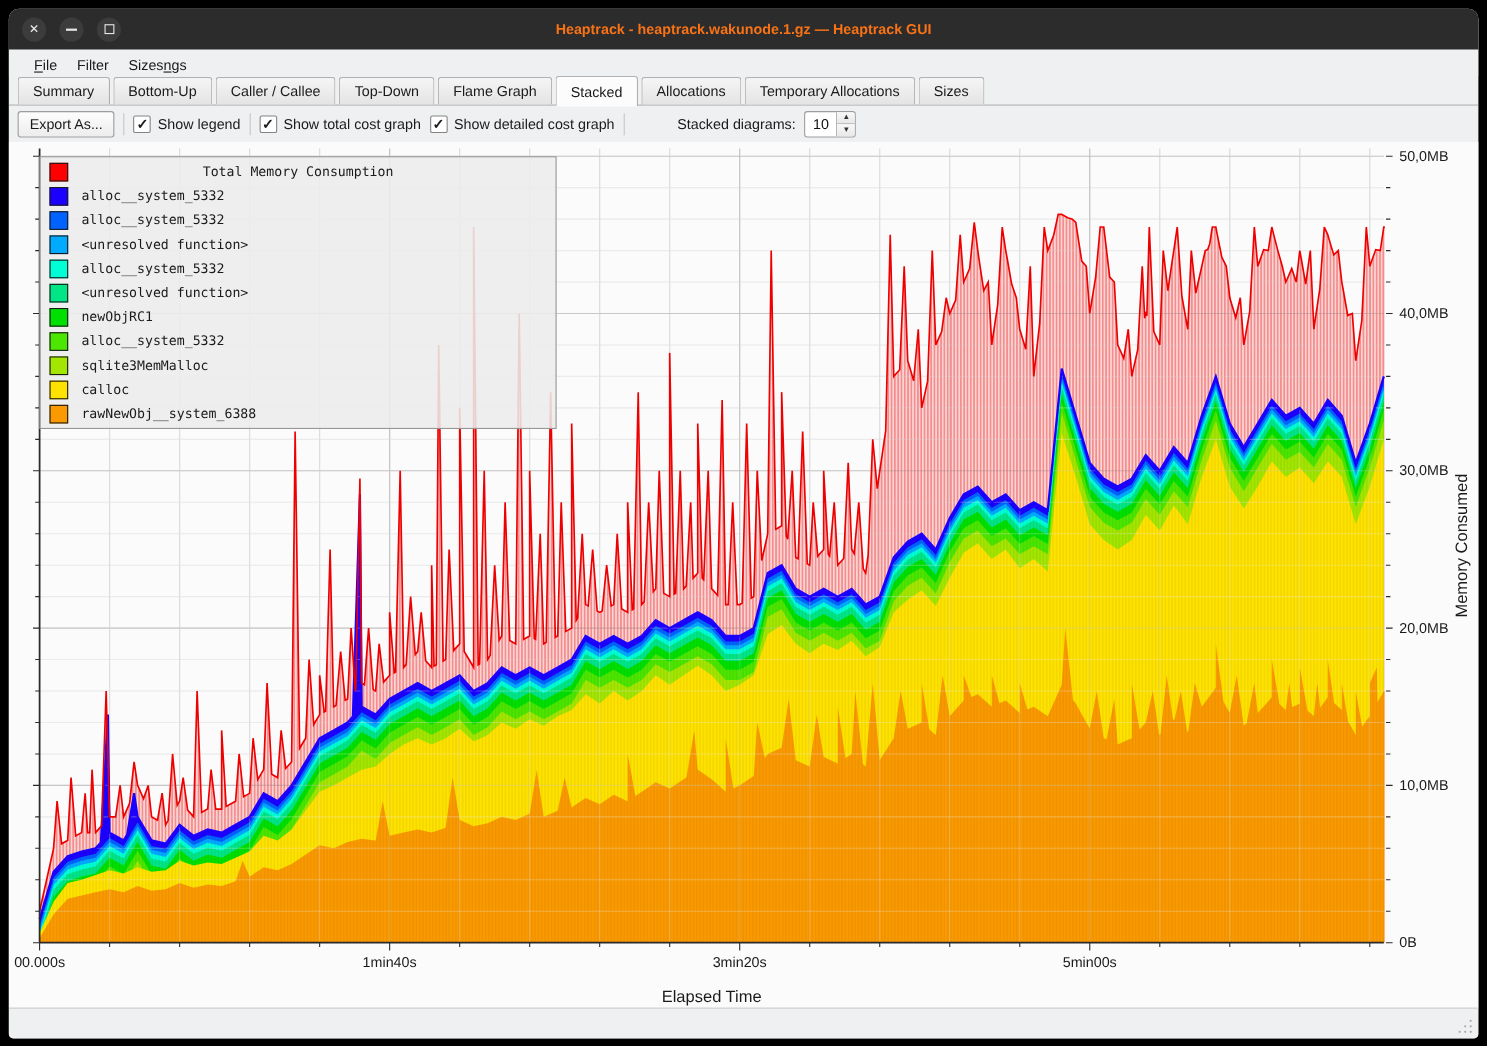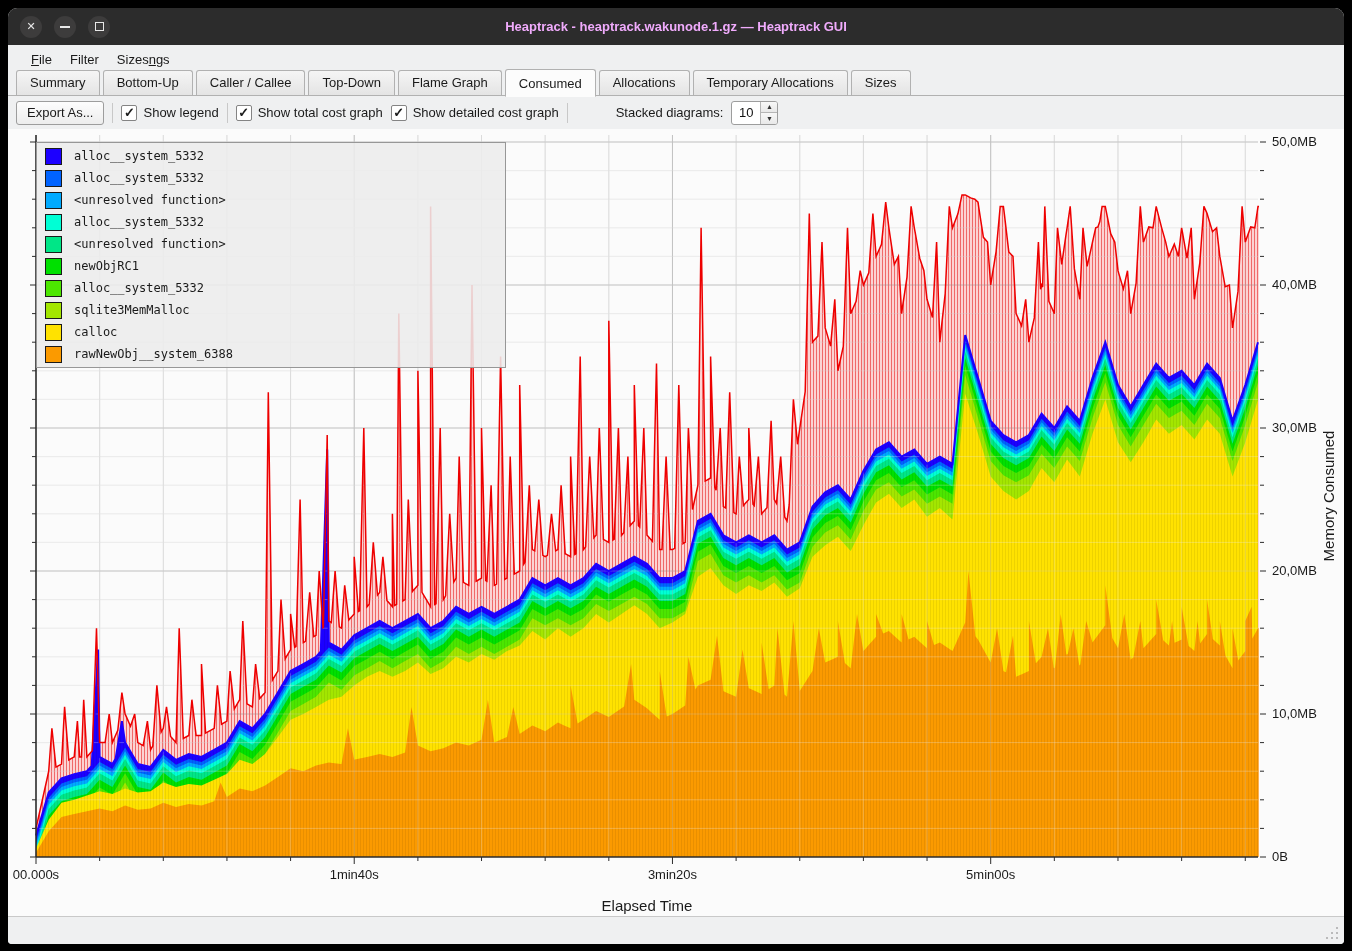--- a/index.html
+++ b/index.html
@@ -6,21 +6,21 @@
   html,body { width:1352px; height:951px; background:#000; font-family:"Liberation Sans",sans-serif; overflow:hidden; }
   .window { position:absolute; left:8px; top:8px; width:1336px; height:936px;
             background:#eff0f1; border-radius:9px 9px 4px 4px; overflow:hidden; }
   
   .titlebar { position:relative; height:37px; background:#2c2c2c; display:flex; align-items:center; }
   .win-controls { display:flex; gap:12px; margin-left:12px; }
   .win-btn { width:22px; height:22px; border-radius:50%; background:#3d3c3c; color:#e8e8e8;
              display:flex; align-items:center; justify-content:center; font-size:11px; cursor:pointer; }
   .glyph-min { width:10px; height:2px; background:#e8e8e8; }
   .glyph-max { width:9px; height:9px; border:1.5px solid #e8e8e8; }
-  .title-text { position:absolute; left:0; right:0; text-align:center; color:#f0abfc;
+  .title-text { position:absolute; left:0; right:0; text-align:center; color:#f97316;
                 font-weight:bold; font-size:13px; pointer-events:none; }
   
   .menubar { height:24px; display:flex; align-items:flex-end; padding-left:14px; background:#eff0f1; }
   .menu-item { font-size:13px; color:#1a1a1a; padding:2px 9px; cursor:pointer; }
   .menu-item .mn { text-decoration:underline; }
   
   .tabbar { height:27px; display:flex; align-items:center; padding-left:8px; position:relative; }
   .tabbar::after { content:""; position:absolute; left:0; right:0; bottom:0; height:1px; background:#b1b1b1; }
   .tab { position:relative; font-size:13px; color:#1a1a1a; padding:4px 13px 5px;
          background:linear-gradient(#f5f5f5,#e4e4e4); border:1px solid #b1b1b1; border-bottom:none;
@@ -80,21 +80,21 @@
     <div class="menu-item"><span>Filter</span><span class="mn"></span><span></span></div>
     <div class="menu-item"><span>Sizes</span><span class="mn">n</span><span>gs</span></div>
   </div>
 
   <div class="tabbar">
       <div class="tab">Summary</div>
       <div class="tab">Bottom-Up</div>
       <div class="tab">Caller / Callee</div>
       <div class="tab">Top-Down</div>
       <div class="tab">Flame Graph</div>
-      <div class="tab active">Consumed</div>
+      <div class="tab active">Stacked</div>
       <div class="tab">Allocations</div>
       <div class="tab">Temporary Allocations</div>
       <div class="tab">Sizes</div>
     </div>
 
   <div class="toolbar">
     <button class="btn">Export As...</button>
     <div class="tb-sep"></div>
     <div class="checkbox">
       <span class="cb-box">✓</span>
@@ -319,20 +319,24 @@
           <text x="1264" y="732" font-size="13" fill="#1a1a1a">0B</text>
           <text x="1264" y="589" font-size="13" fill="#1a1a1a">10,0MB</text>
           <text x="1264" y="446" font-size="13" fill="#1a1a1a">20,0MB</text>
           <text x="1264" y="303" font-size="13" fill="#1a1a1a">30,0MB</text>
           <text x="1264" y="160" font-size="13" fill="#1a1a1a">40,0MB</text>
           <text x="1264" y="17" font-size="13" fill="#1a1a1a">50,0MB</text>
           <text x="639" y="782" text-anchor="middle" font-size="15" fill="#1a1a1a">Elapsed Time</text>
           <text x="1326" y="367" text-anchor="middle" font-size="15" fill="#1a1a1a" transform="rotate(-90 1326 367)">Memory Consumed</text>
         </svg>
       <div class="legend" id="legend">
+          <div class="legend-row title">
+            <span class="legend-swatch" style="background: rgb(255, 0, 0);"></span>
+            <span class="legend-label">Total Memory Consumption</span>
+          </div>
           <div class="legend-row">
             <span class="legend-swatch" style="background: rgb(28, 0, 255);"></span>
             <span class="legend-label">alloc__system_5332</span>
           </div>
           <div class="legend-row">
             <span class="legend-swatch" style="background: rgb(0, 99, 255);"></span>
             <span class="legend-label">alloc__system_5332</span>
           </div>
           <div class="legend-row">
             <span class="legend-swatch" style="background: rgb(0, 170, 255);"></span>

